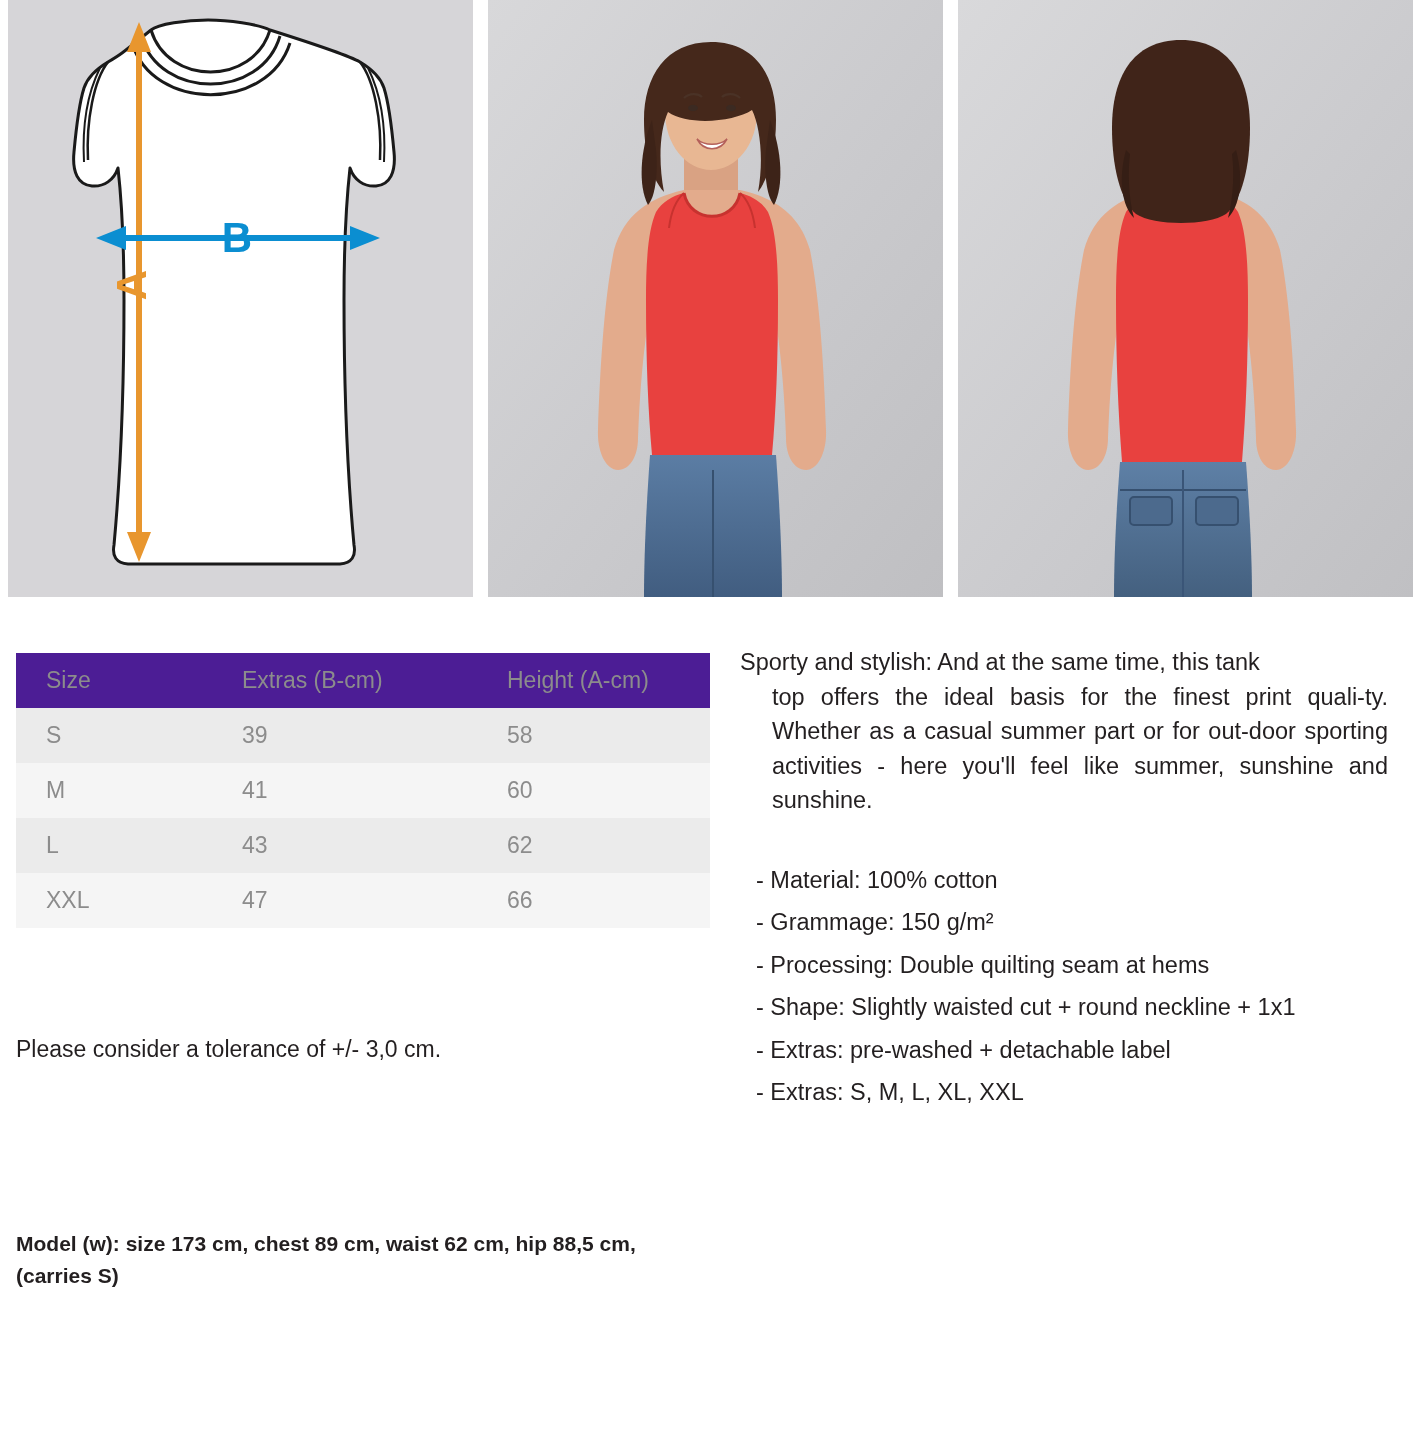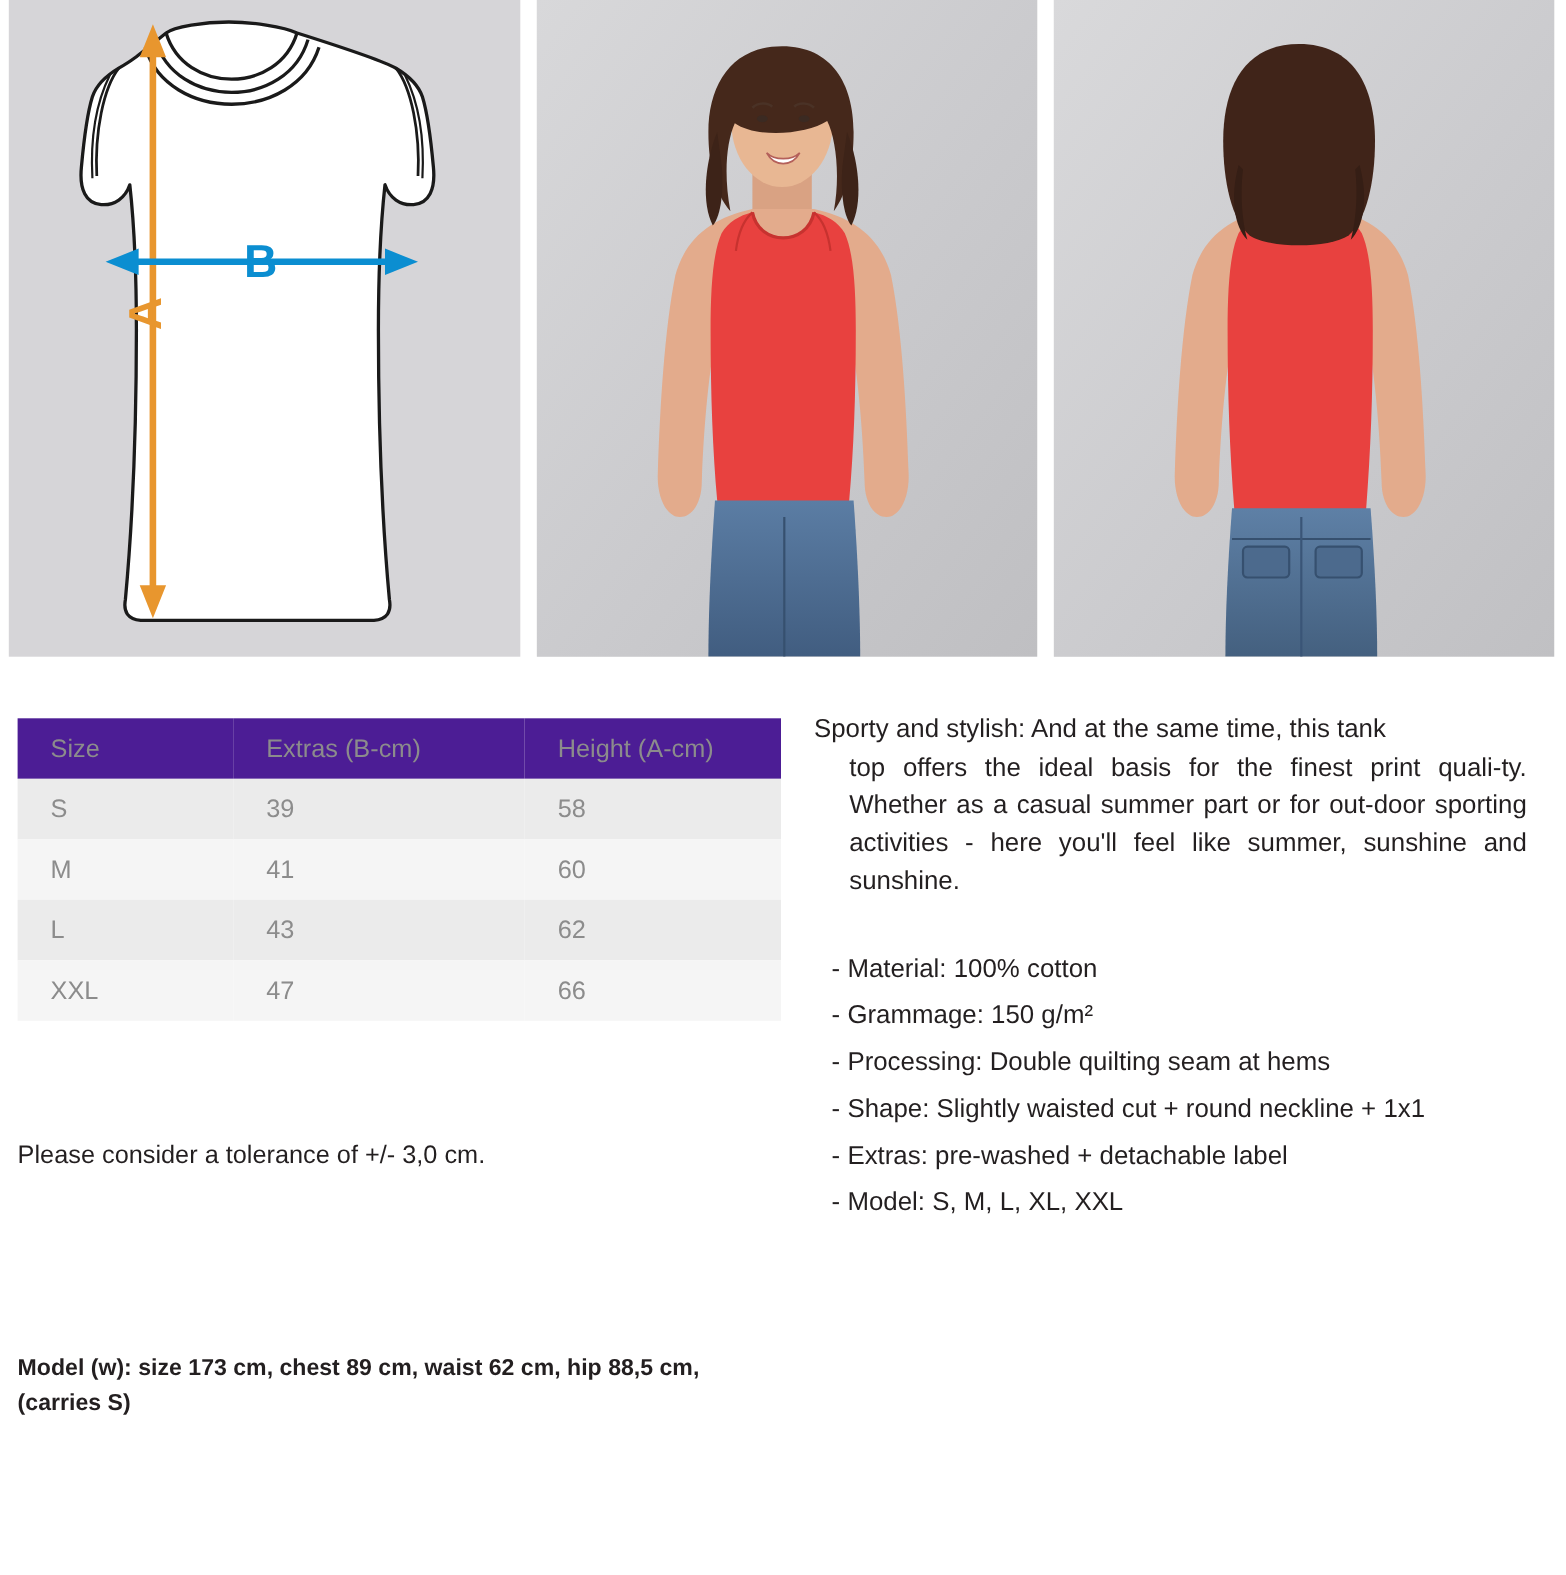--- a/index.html
+++ b/index.html
@@ -347,19 +347,19 @@
       <li>
         <span>- Processing: Double quilting seam at hems</span>
       </li>
       <li>
         <span>- Shape: Slightly waisted cut + round neckline + 1x1</span>
       </li>
       <li>
         <span>- Extras: pre-washed + detachable label</span>
       </li>
       <li>
-        <span>- Model:  S, M, L, XL, XXL</span>
+        <span>- Extras:  S, M, L, XL, XXL</span>
       </li>
     </ul>
   </div>
 
   <div class="model-note">Model (w): size 173 cm, chest 89 cm, waist 62 cm, hip 88,5 cm, (carries S)</div>
 </div>
 
 </body></html>

